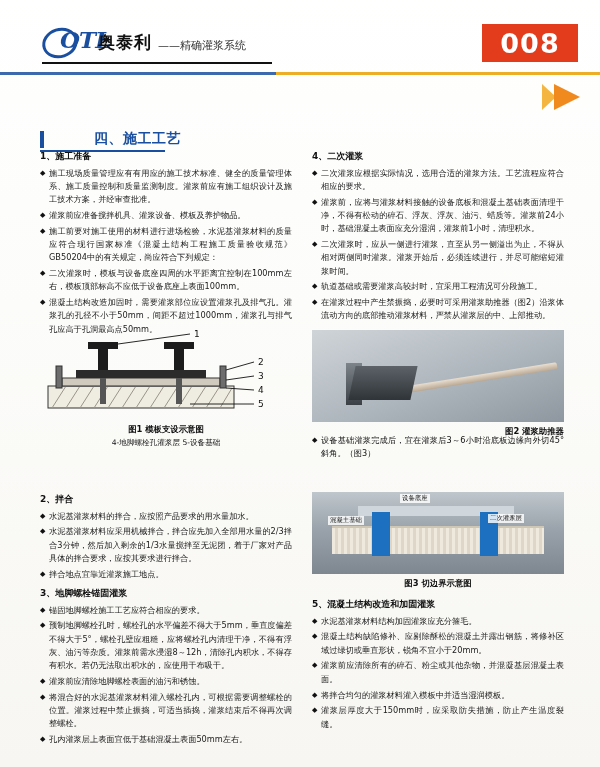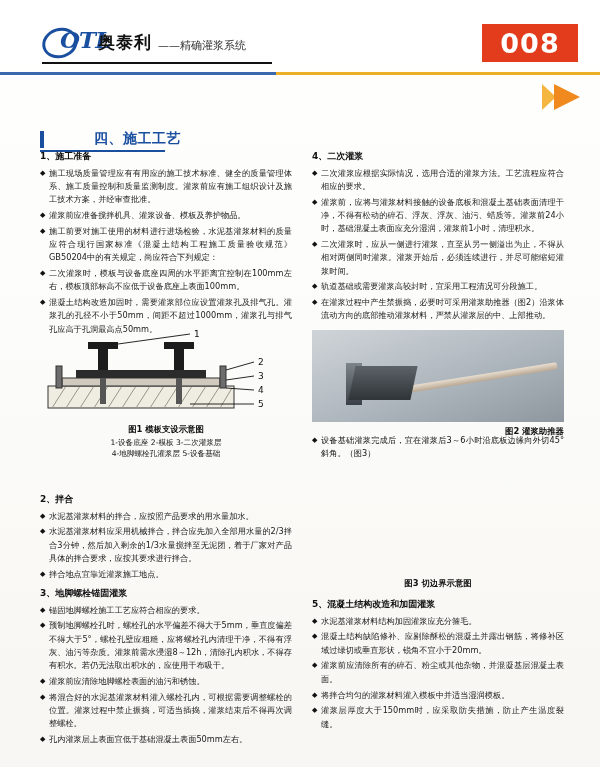--- a/index.html
+++ b/index.html
@@ -282,21 +282,20 @@
         <text x="154" y="7">1</text>
         <text x="218" y="35">2</text>
         <text x="218" y="49">3</text>
         <text x="218" y="63">4</text>
         <text x="218" y="77">5</text>
       </g>
     </svg>
   </div>
   <div class="fig1-cap">图1 模板支设示意图</div>
   <div class="fig1-leg">
-    <div>1-设备底座  2-模板  3-二次灌浆层</div>
     <div>4-地脚螺栓孔灌浆层  5-设备基础</div>
   </div>
 
   <div class="col left" style="top:487px;">
     <div class="sub">2、拌合</div>
     <div class="item">
         <div class="dia">◆</div>
         <div class="t">水泥基灌浆材料的拌合，应按照产品要求的用水量加水。</div>
       </div>
     <div class="item">
@@ -362,20 +361,29 @@
   </div>
   <div class="fig2-cap">图2 灌浆助推器</div>
 
   <div class="note-right">
     <div class="item">
         <div class="dia">◆</div>
         <div class="t">设备基础灌浆完成后，宜在灌浆后3～6小时沿底板边缘向外切45°斜角。（图3）</div>
       </div>
   </div>
 
+  <div class="fig3">
+    <div class="slab"></div>
+    <div class="base"></div>
+    <div class="blue1"></div>
+    <div class="blue2"></div>
+    <div class="lbl" style="left:88px;top:2px;">设备底座</div>
+    <div class="lbl" style="left:176px;top:22px;">二次灌浆层</div>
+    <div class="lbl" style="left:16px;top:24px;">混凝土基础</div>
+  </div>
   <div class="fig3-cap">图3 切边界示意图</div>
 
   <div class="col right" style="top:592px;">
     <div class="sub">5、混凝土结构改造和加固灌浆</div>
     <div class="item">
         <div class="dia">◆</div>
         <div class="t">水泥基灌浆材料结构加固灌浆应充分箍毛。</div>
       </div>
     <div class="item">
         <div class="dia">◆</div>

